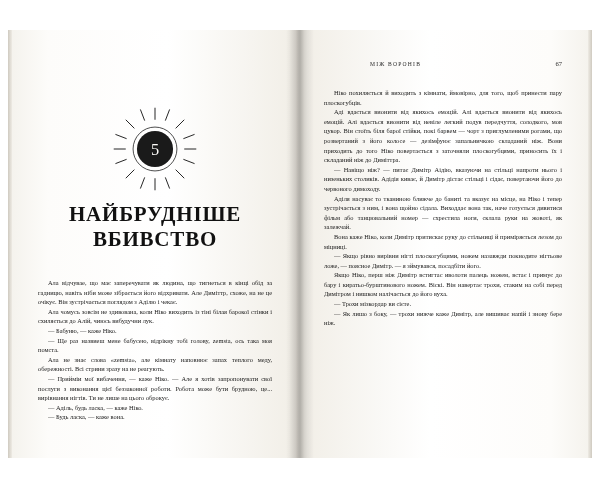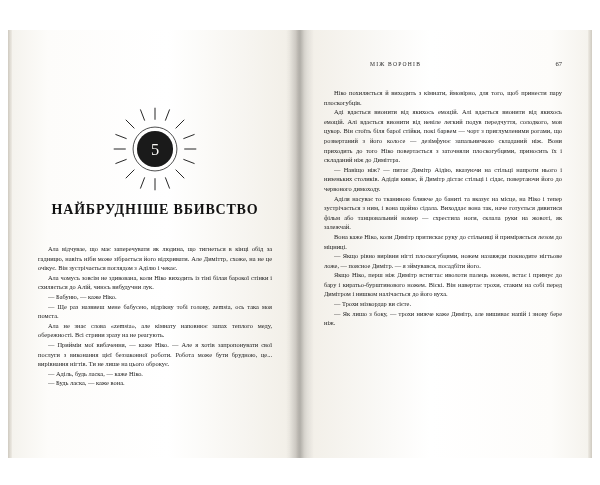--- a/index.html
+++ b/index.html
@@ -76,21 +76,21 @@
   }
   .sun-emblem {
     position: relative;
     width: 86px;
     height: 86px;
     margin: 0 auto 6px auto;
   }
   .sun-emblem svg { display: block; }
   .chapter-title {
     font-family: "Liberation Serif", serif;
-    font-size: 14px;
+    font-size: 21px;
     letter-spacing: 0.8px;
     font-weight: 700;
     color: #111;
     text-transform: uppercase;
     margin-top: 10px;
   }
 
   
   .body-text {
     font-size: 6.4px;

